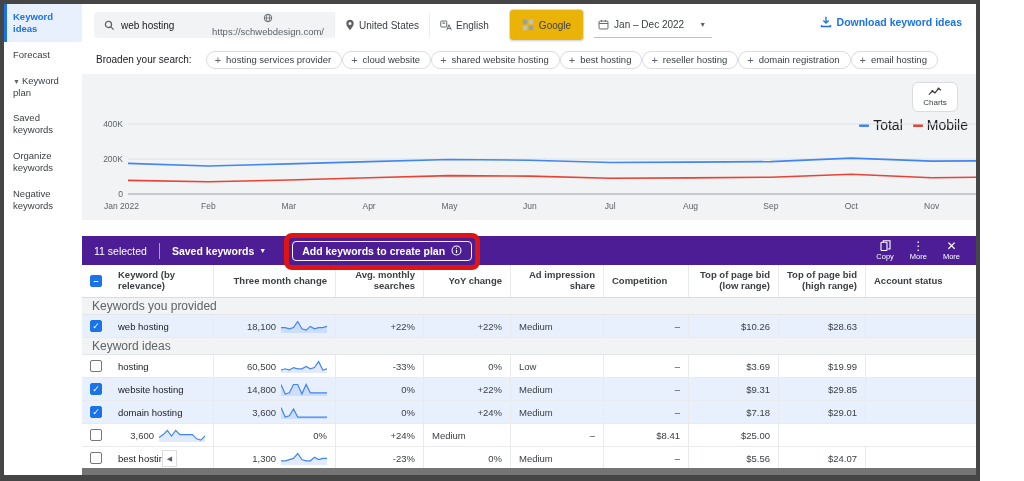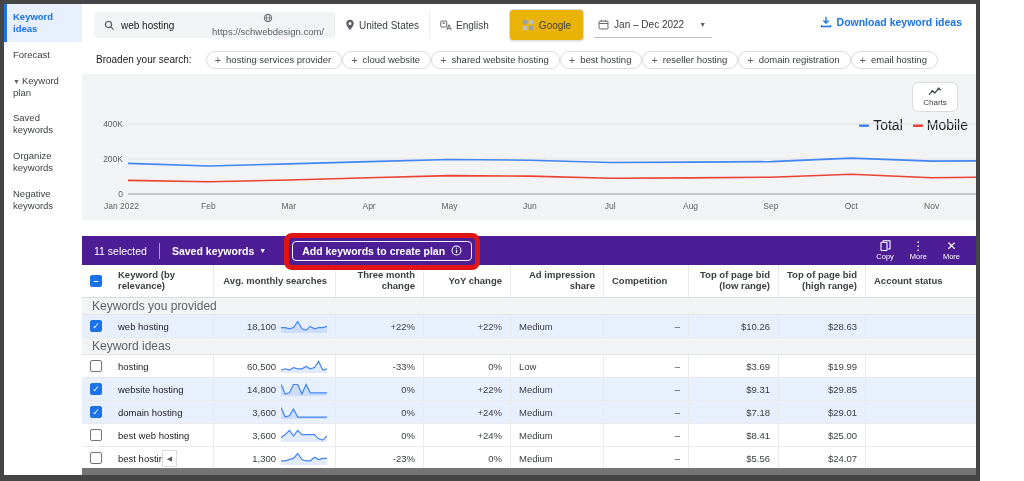--- a/index.html
+++ b/index.html
@@ -274,22 +274,22 @@
         </span>
       </span>
     </div>
 
     <div class="table">
       <div class="grid-row thead">
         <span class="cell">
           <span class="cb on">–</span>
         </span>
         <span class="cell bord">Keyword (by relevance)</span>
+        <span class="cell bord r">Three month change</span>
         <span class="cell bord r">Avg. monthly searches</span>
-        <span class="cell bord r">Three month change</span>
         <span class="cell bord r">YoY change</span>
         <span class="cell bord r">Ad impression share</span>
         <span class="cell bord">Competition</span>
         <span class="cell bord r">Top of page bid (low range)</span>
         <span class="cell bord r">Top of page bid (high range)</span>
         <span class="cell">Account status</span>
       </div>
       <div id="tbody">
           <div class="section-row">Keywords you provided</div>
           <div class="grid-row row selected">
@@ -378,23 +378,20 @@
             <span class="cell bord">Medium</span>
             <span class="cell bord r">–</span>
             <span class="cell bord r">$7.18</span>
             <span class="cell bord r">$29.01</span>
             <span class="cell"></span>
           </div>
           <div class="grid-row row">
             <span class="cell">
               <span class="cb"></span>
             </span>
-            <span class="cell bord">
-              <span class="kw-name">best web hosting</span>
-            </span>
             <span class="cell bord r avg-cell">
               <span>3,600</span>
               <svg width="46" height="15" viewBox="0 0 46 15">
                 <polygon points="0,14 0.0,9.4 4.2,6.6 8.4,2.5 12.5,8.0 16.7,2.5 20.9,6.6 25.1,6.6 29.3,6.6 33.5,6.6 37.6,10.8 41.8,12.1 46.0,8.0 46,14" fill="rgba(66,133,244,0.16)"></polygon>
                 <polyline points="0.0,9.4 4.2,6.6 8.4,2.5 12.5,8.0 16.7,2.5 20.9,6.6 25.1,6.6 29.3,6.6 33.5,6.6 37.6,10.8 41.8,12.1 46.0,8.0" fill="none" stroke="#4285f4" stroke-width="1.2"></polyline>
               </svg>
             </span>
             <span class="cell bord r">0%</span>
             <span class="cell bord r">+24%</span>
             <span class="cell bord">Medium</span>

